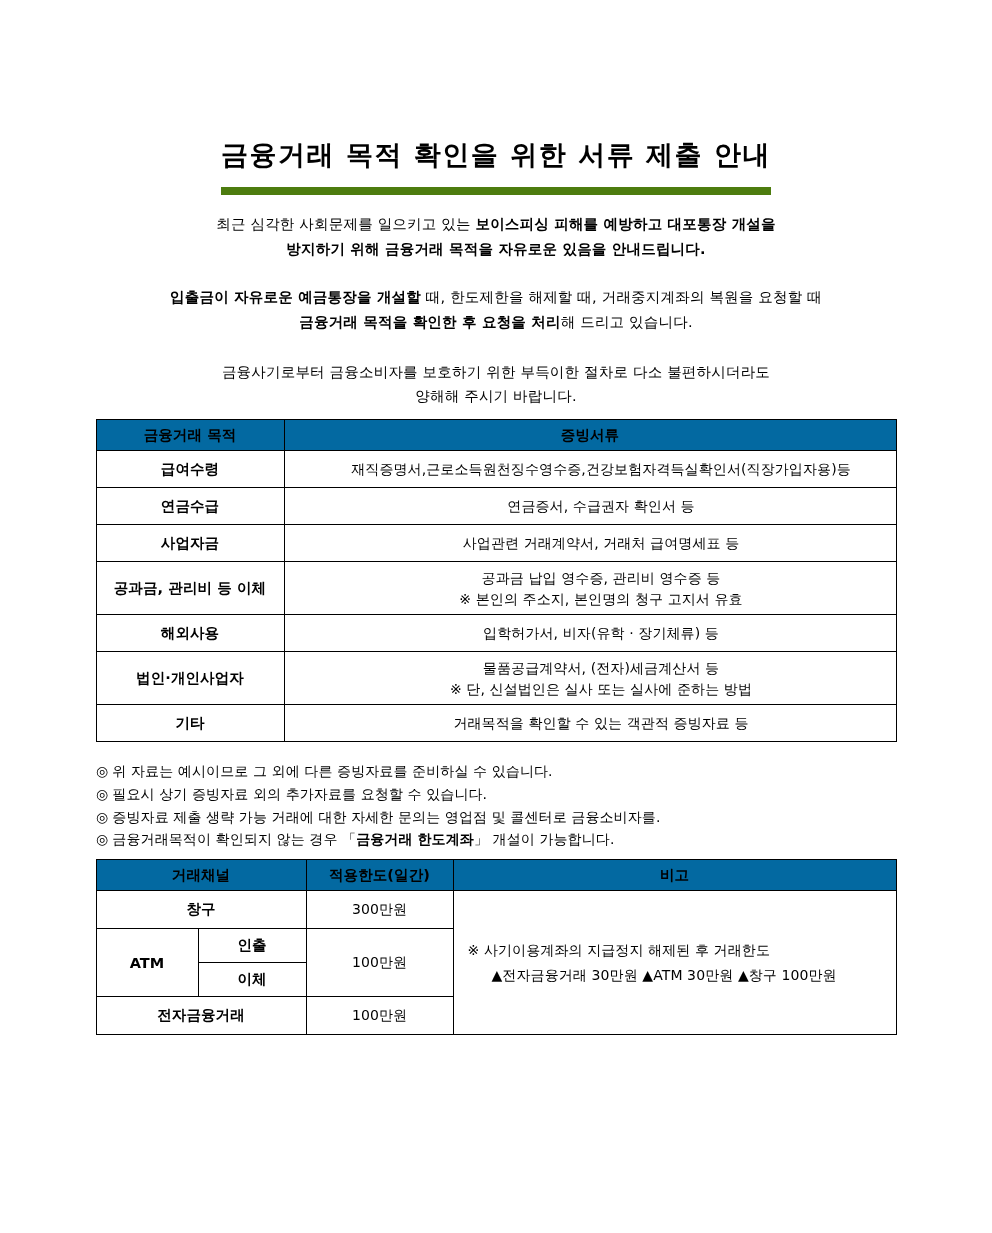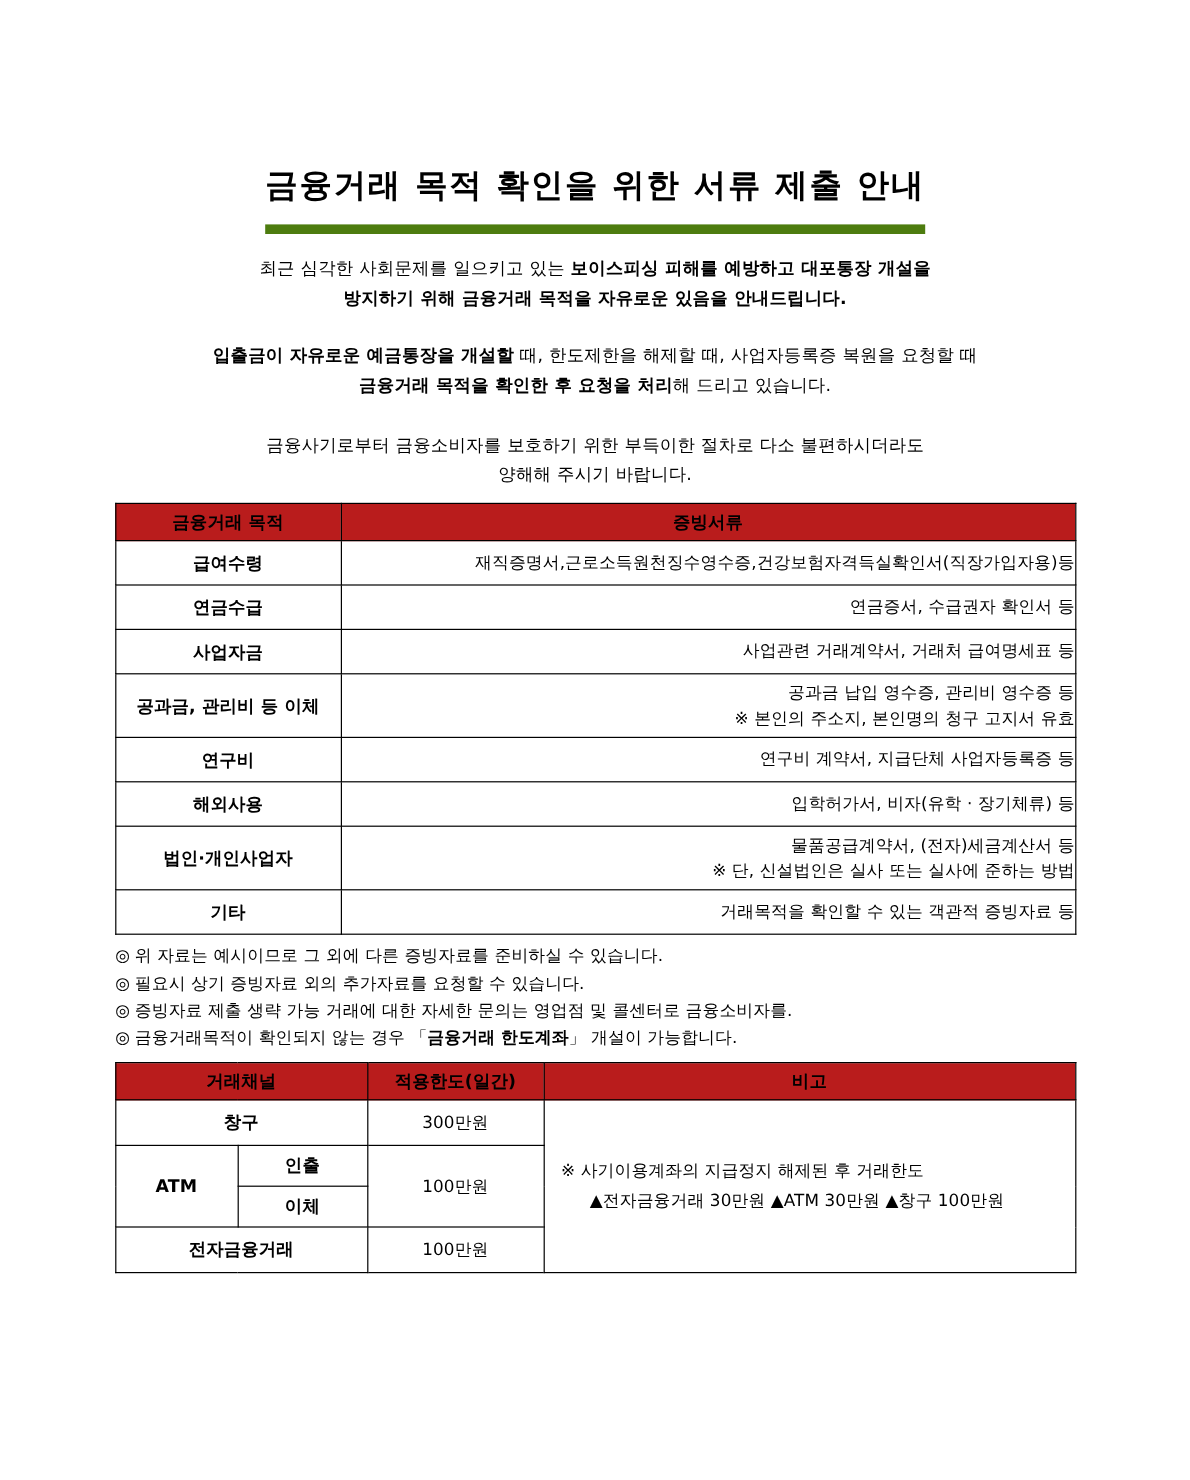--- a/index.html
+++ b/index.html
@@ -60,52 +60,52 @@
   }
   .tbl td, .tbl th {
     border: 1px solid #000000;
     padding: 0;
     vertical-align: middle;
     font-size: 14px;
     font-weight: normal;
     letter-spacing: 0.1px;
   }
   .tbl .hdr {
-    background: #b91c1c;
+    background: #0369a1;
     text-align: center;
     font-weight: bold;
     height: 30px;
     font-size: 14.5px;
   }
   .tbl .lbl {
     text-align: center;
     font-weight: bold;
     font-size: 14.5px;
   }
   .tbl .val {
-    text-align: right;
+    text-align: center;
     padding-left: 22px;
   }
   .tbl .ctr {
     text-align: center;
   }
   .row-1 { height: 37px; }
   .row-2 { height: 53px; }
   .cellline { display: block; line-height: 1.45; }
   .cellline.second { margin-top: 1px; }
 
   
   #table-purpose { width: 800px; margin-top: 10px; }
   #table-purpose col.c1 { width: 188px; }
   #table-purpose col.c2 { width: 612px; }
 
   
   .notes {
     width: 800px;
-    margin: 7px auto 0 auto;
+    margin: 18px auto 0 auto;
     font-size: 14px;
     line-height: 1.62;
     letter-spacing: 0.1px;
   }
   .note-item { display: block; white-space: nowrap; }
   .note-item .mark { margin-right: 4px; }
   .note-item .b { font-weight: bold; }
 
   
   #table-limits { width: 800px; margin-top: 8px; }
@@ -148,21 +148,21 @@
   <h1 class="doc-title">
     <span class="ul">금융거래 목적 확인을 위한 서류 제출 안내</span>
   </h1>
 
   <div class="intro-block intro-1">
     <span class="intro-line"><span class="r">최근 심각한 사회문제를 일으키고 있는 </span><span class="b">보이스피싱 피해를 예방하고 대포통장 개설을</span></span>
     <span class="intro-line"><span class="b">방지하기 위해 금융거래 목적을 자유로운 있음을 안내드립니다.</span></span>
   </div>
 
   <div class="intro-block intro-2">
-    <span class="intro-line"><span class="b">입출금이 자유로운 예금통장을 개설할</span><span class="r"> 때, 한도제한을 해제할 때, 사업자등록증 복원을 요청할 때</span></span>
+    <span class="intro-line"><span class="b">입출금이 자유로운 예금통장을 개설할</span><span class="r"> 때, 한도제한을 해제할 때, 거래중지계좌의 복원을 요청할 때</span></span>
     <span class="intro-line"><span class="b">금융거래 목적을 확인한 후 요청을 처리</span><span class="r">해 드리고 있습니다.</span></span>
   </div>
 
   <div class="intro-block intro-3">
     <span class="intro-line">금융사기로부터 금융소비자를 보호하기 위한 부득이한 절차로 다소 불편하시더라도</span>
     <span class="intro-line">양해해 주시기 바랍니다.</span>
   </div>
 
   <table class="tbl" id="table-purpose">
     <colgroup>
@@ -192,26 +192,20 @@
           <td class="lbl">사업자금</td>
           <td class="val">
             <span class="cellline">사업관련 거래계약서, 거래처 급여명세표 등</span>
           </td>
         </tr>
         <tr class="row-2">
           <td class="lbl">공과금, 관리비 등 이체</td>
           <td class="val">
             <span class="cellline">공과금 납입 영수증, 관리비 영수증 등</span>
             <span class="cellline second">※ 본인의 주소지, 본인명의 청구 고지서 유효</span>
-          </td>
-        </tr>
-        <tr class="row-1">
-          <td class="lbl">연구비</td>
-          <td class="val">
-            <span class="cellline">연구비 계약서, 지급단체 사업자등록증 등</span>
           </td>
         </tr>
         <tr class="row-1">
           <td class="lbl">해외사용</td>
           <td class="val">
             <span class="cellline">입학허가서, 비자(유학 · 장기체류) 등</span>
           </td>
         </tr>
         <tr class="row-2">
           <td class="lbl">법인·개인사업자</td>

